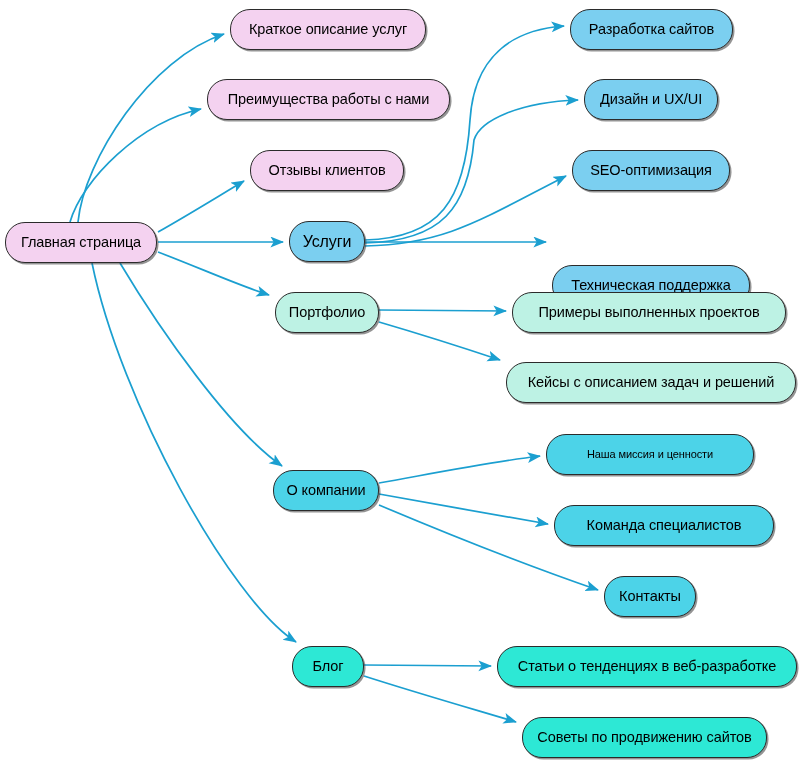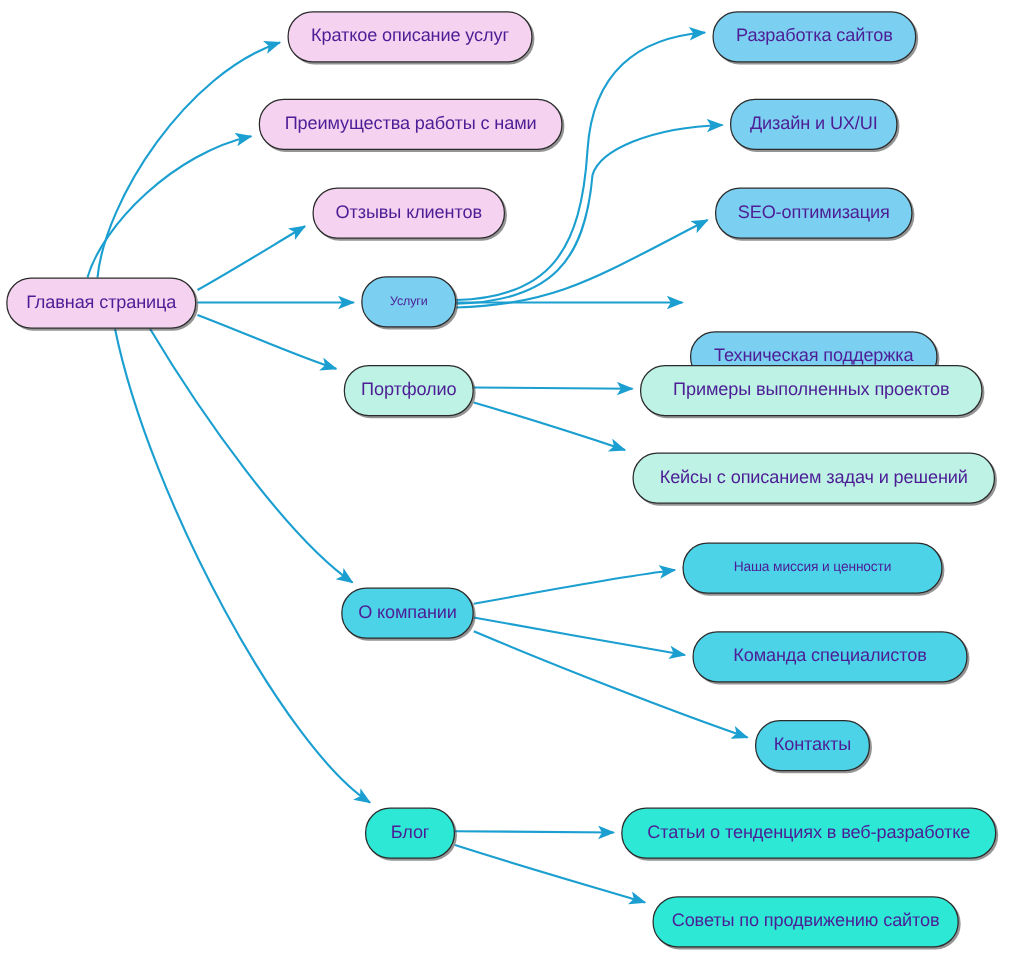--- a/index.html
+++ b/index.html
@@ -26,21 +26,21 @@
     pointer-events: none;
   }
   .node {
     position: absolute;
     box-sizing: border-box;
     display: flex;
     align-items: center;
     justify-content: center;
     border: 1.6px solid #2b2b2b;
     border-radius: 20px;
-    color: #4c1d95;
+    color: #000000;
     font-size: 14.5px;
     line-height: 1;
     white-space: nowrap;
     letter-spacing: -0.1px;
     box-shadow: 1.5px 1.5px 0 rgba(60,60,60,0.55);
   }
   .node-label {
     display: block;
     pointer-events: none;
   }
@@ -87,21 +87,21 @@
       </div>
       <div class="node fill-pink" style="left: 230px; top: 9px; width: 196px; height: 41px; font-size: 14.5px;">
         <span class="node-label">Краткое описание услуг</span>
       </div>
       <div class="node fill-pink" style="left: 207px; top: 79px; width: 243px; height: 41px; font-size: 14.5px;">
         <span class="node-label">Преимущества работы с нами</span>
       </div>
       <div class="node fill-pink" style="left: 250px; top: 150px; width: 154px; height: 41px; font-size: 14.5px;">
         <span class="node-label">Отзывы клиентов</span>
       </div>
-      <div class="node fill-ltblue" style="left: 289px; top: 221px; width: 76px; height: 41px; font-size: 10px;">
+      <div class="node fill-ltblue" style="left: 289px; top: 221px; width: 76px; height: 41px; font-size: 16px;">
         <span class="node-label">Услуги</span>
       </div>
       <div class="node fill-ltblue" style="left: 570px; top: 9px; width: 163px; height: 41px; font-size: 14.5px;">
         <span class="node-label">Разработка сайтов</span>
       </div>
       <div class="node fill-ltblue" style="left: 584px; top: 79px; width: 134px; height: 41px; font-size: 14.5px;">
         <span class="node-label">Дизайн и UX/UI</span>
       </div>
       <div class="node fill-ltblue" style="left: 572px; top: 150px; width: 158px; height: 41px; font-size: 14.5px;">
         <span class="node-label">SEO-оптимизация</span>

